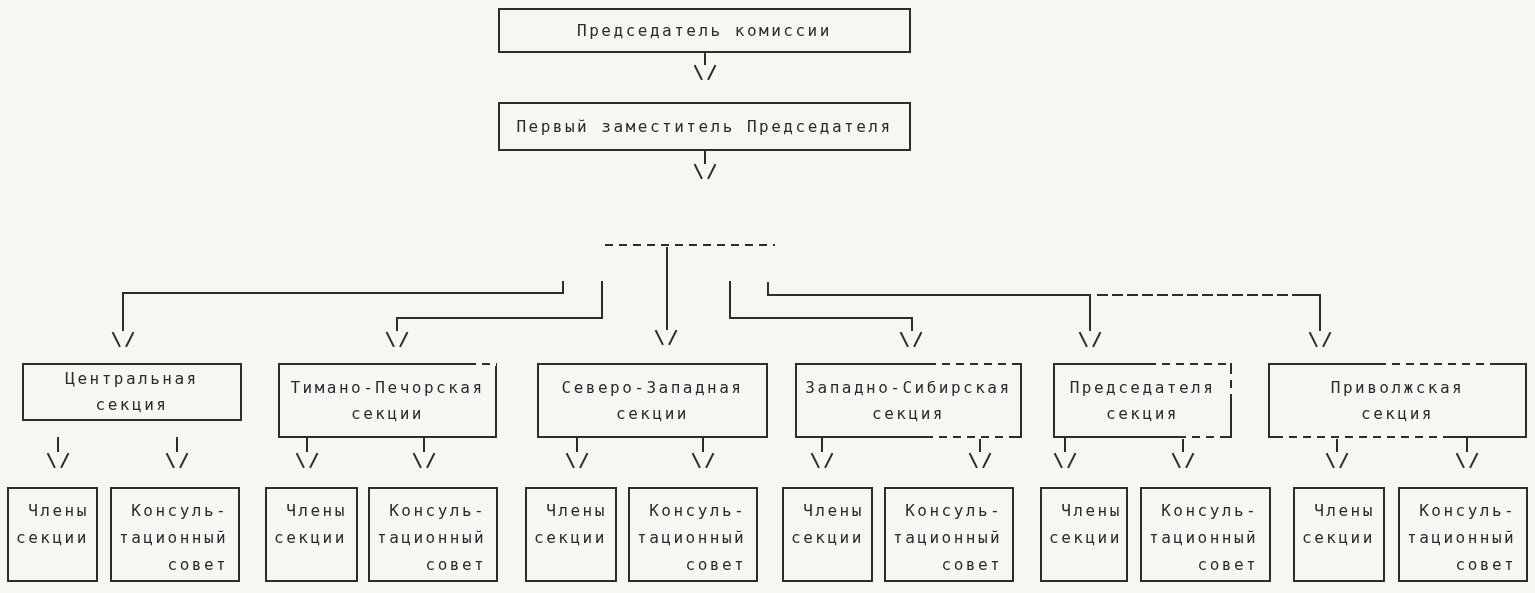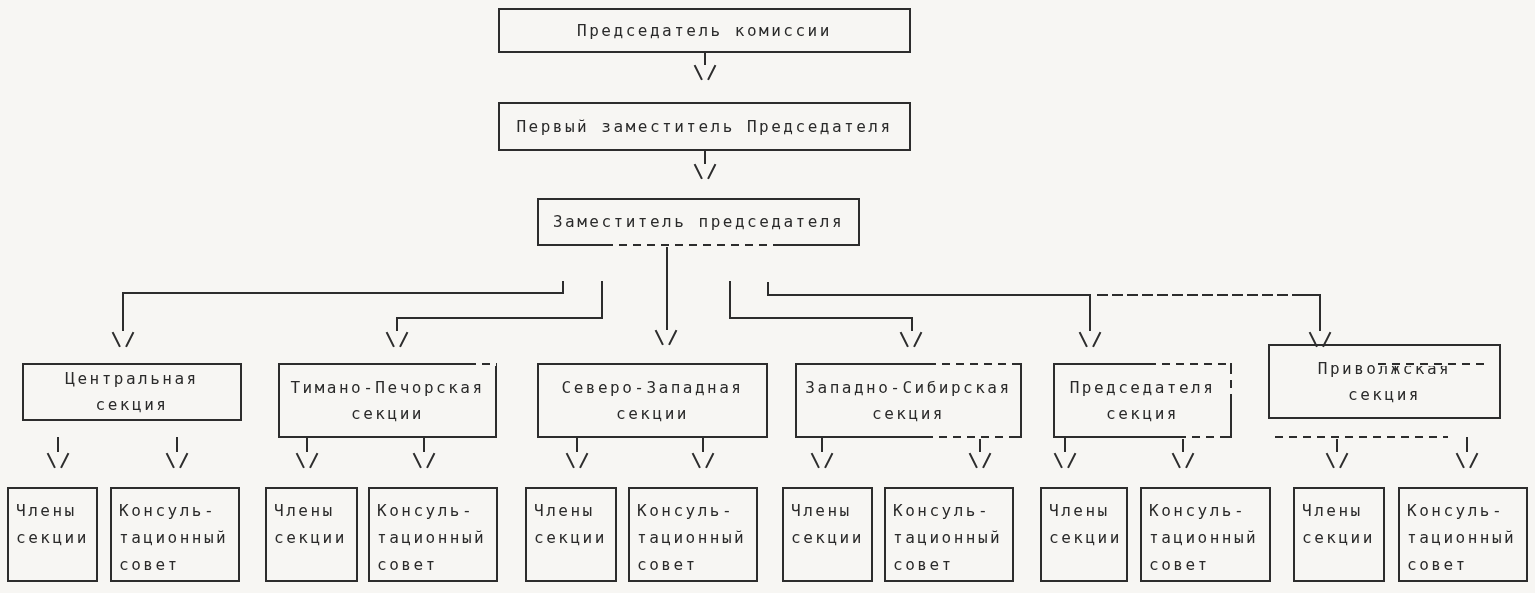--- a/index.html
+++ b/index.html
@@ -21,21 +21,21 @@
     display:flex;
     align-items:center;
     justify-content:center;
     text-align:center;
     white-space:pre-line;
     z-index:1;
   }
   .box.leaf{
     align-items:flex-start;
     justify-content:flex-start;
-    text-align:left;
+    text-align:right;
     padding:8px 2px 0 7px;
     line-height:27px;
   }
   svg.wires{
     position:absolute;left:0;top:0;z-index:2;
     pointer-events:none;
   }
 </style>
 </head>
 <body>
@@ -124,33 +124,32 @@
         <line x1="1178" y1="437" x2="1228" y2="437"></line>
         <line x1="1231" y1="366" x2="1231" y2="402"></line>
         <line x1="1378" y1="364" x2="1490" y2="364"></line>
         <line x1="1275" y1="437" x2="1448" y2="437"></line>
       </g>
     </g>
   </svg>
 
   <div class="box" style="left:498px;top:8px;width:413px;height:45px">Председатель комиссии</div>
   <div class="box" style="left:498px;top:102px;width:413px;height:49px">Первый заместитель Председателя</div>
-  <div class="box" style="left:537px;top:198px;width:323px;height:48px">Заместитель председателя</div>
 
   <div class="box" style="left:22px;top:363px;width:220px;height:58px">Центральная
 секция</div>
   <div class="box" style="left:278px;top:363px;width:219px;height:75px">Тимано-Печорская
 секции</div>
   <div class="box" style="left:537px;top:363px;width:231px;height:75px">Северо-Западная
 секции</div>
   <div class="box" style="left:795px;top:363px;width:227px;height:75px">Западно-Сибирская
 секция</div>
   <div class="box" style="left:1053px;top:363px;width:179px;height:75px">Председателя
 секция</div>
-  <div class="box" style="left:1268px;top:344px;width:233px;height:75px">Приволжская
+  <div class="box" style="left:1268px;top:363px;width:259px;height:75px">Приволжская
 секция</div>
 
   <div class="box leaf" style="left:7px;top:487px;width:91px;height:95px">Члены
 секции</div>
   <div class="box leaf" style="left:110px;top:487px;width:130px;height:95px">Консуль-
 тационный
 совет</div>
 
   <div class="box leaf" style="left:265px;top:487px;width:93px;height:95px">Члены
 секции</div>

